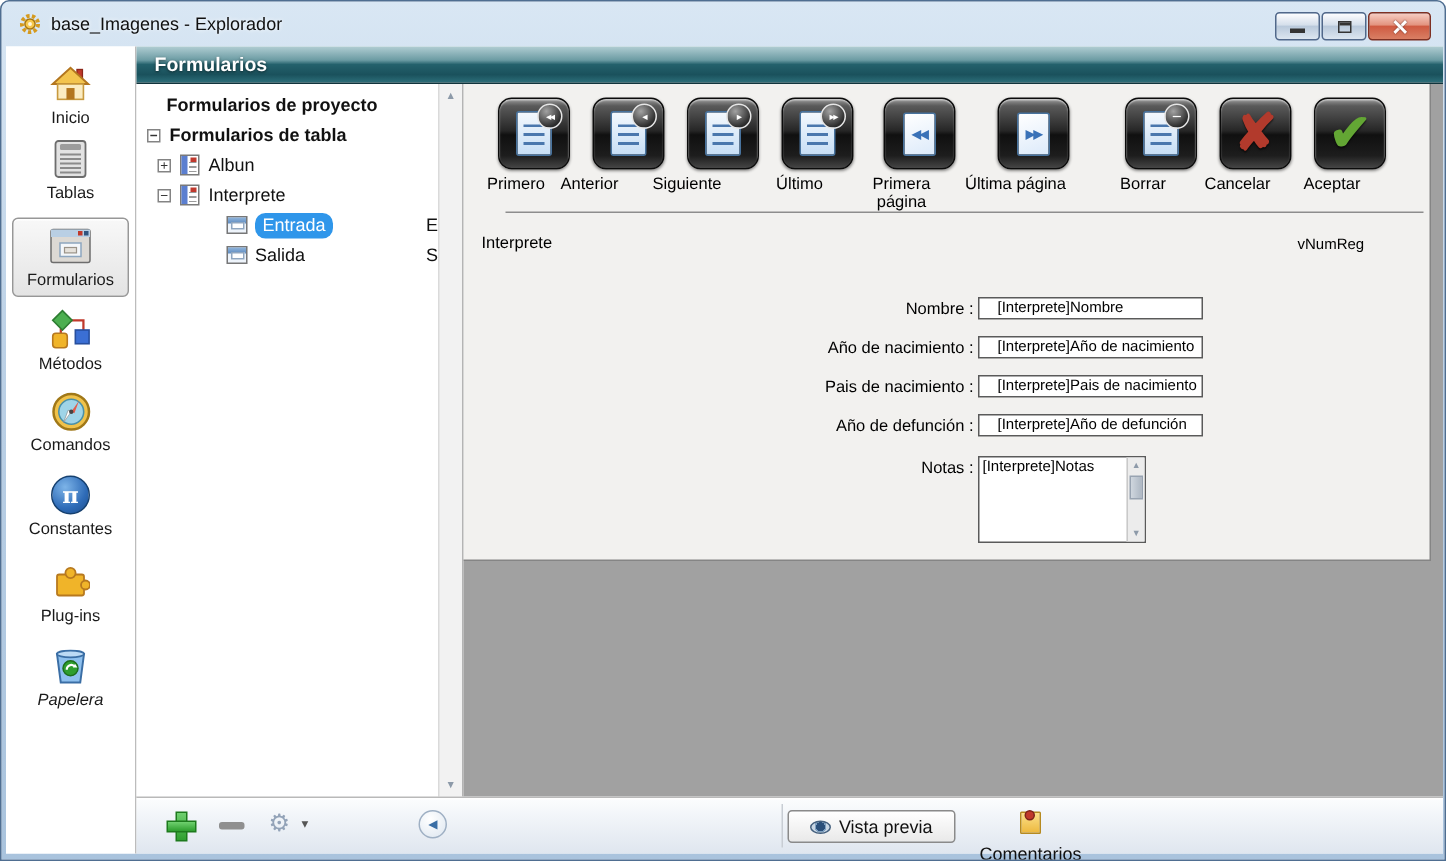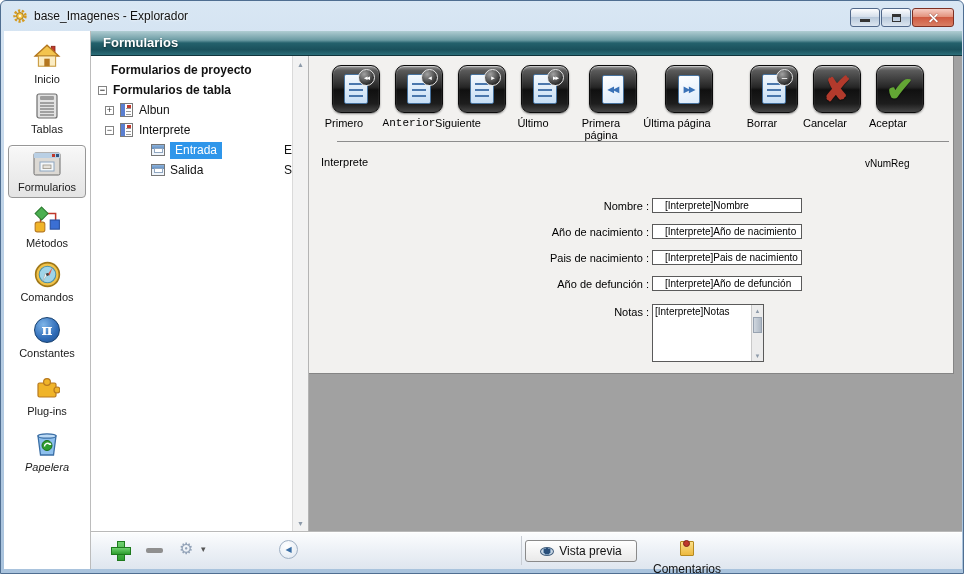--- a/index.html
+++ b/index.html
@@ -50,21 +50,21 @@
   .pad20 { padding-left:20px; } .pad7 { padding-left:7px; } .pad14 { padding-left:14px; } .pad60 { padding-left:60px; }
   .expander { width:9px; height:9px; border:1px solid #848484; background:#fff; font-size:9px; line-height:7px; text-align:center; color:#333; margin-right:6px; flex:0 0 auto; cursor:default; }
   .ticon-table { width:13px; height:14px; border:1px solid #7a7a7a; background:#fff; position:relative; margin-right:6px; flex:0 0 auto; }
   .ticon-table::before { content:""; position:absolute; left:0; top:0; width:4px; bottom:0; background:#5b7fd0; }
   .ticon-table::after { content:""; position:absolute; right:1px; top:1px; width:4px; height:3px; background:#c03a2e; }
   .ticon-table .ln { position:absolute; left:5px; right:1px; top:4px; height:8px;
     background:repeating-linear-gradient(180deg,#9a9a9a 0 1px,transparent 1px 3px); }
   .ticon-form { width:14px; height:12px; border:1px solid #777; background:#eef4fb; position:relative; margin-right:5px; flex:0 0 auto; }
   .ticon-form::before { content:""; position:absolute; left:0; top:0; right:0; height:4px; background:linear-gradient(180deg,#8fb4dc,#5f8cc0); }
   .ticon-form::after { content:""; position:absolute; left:2px; bottom:2px; width:7px; height:3px; border:1px solid #8fa6c0; background:#fff; }
-  .trow .sel { background:#2f96ea; color:#fff; padding:1px 5px 2px; }
+  .trow .sel { background:#2f96ea; color:#fff; padding:1px 5px 2px;border-radius:7px; }
   .trow .tag { position:absolute; left:193px; font-size:12px; color:#111; font-weight:normal; }
   .vscroll { position:absolute; right:0; top:0; width:16px; bottom:0; background:#f2f2f2; border-left:1px solid #dadada; }
   .vscroll .up,.vscroll .dn { position:absolute; left:0; width:15px; height:16px; font-size:7px; color:#8d9aa9; display:flex; align-items:center; justify-content:center; cursor:default; }
   .vscroll .up { top:0; } .vscroll .dn { bottom:0; }
 
   
   .rightpanel { position:absolute; left:305px; top:25px; right:0; height:475px; background:#a1a1a1; }
   .page { position:absolute; left:0; top:0; width:645px; height:318px; background:#f2f1ef; border-right:1px solid #858585; border-bottom:1px solid #858585; }
 
   .tbtn { position:absolute; top:9px; width:48px; height:48px; border-radius:9px; border:1px solid #0b0b0b;
@@ -298,21 +298,21 @@
             </div>
         </div>
         <div class="tlbl" style="left:-1px;">Primero</div>
 
         <div class="tbtn" style="left:86px;">
           <div class="docpage">
               <div class="lines"></div>
             <div class="badge">◂</div>
             </div>
         </div>
-        <div class="tlbl" style="left:64px;font-family:Liberation Mono, monospace;">Anterior</div>
+        <div class="tlbl" style="left:48px;">Anterior</div>
 
         <div class="tbtn" style="left:149px;">
           <div class="docpage">
               <div class="lines"></div>
             <div class="badge">▸</div>
             </div>
         </div>
         <div class="tlbl" style="left:113px;">Siguiente</div>
 
         <div class="tbtn" style="left:212px;">

